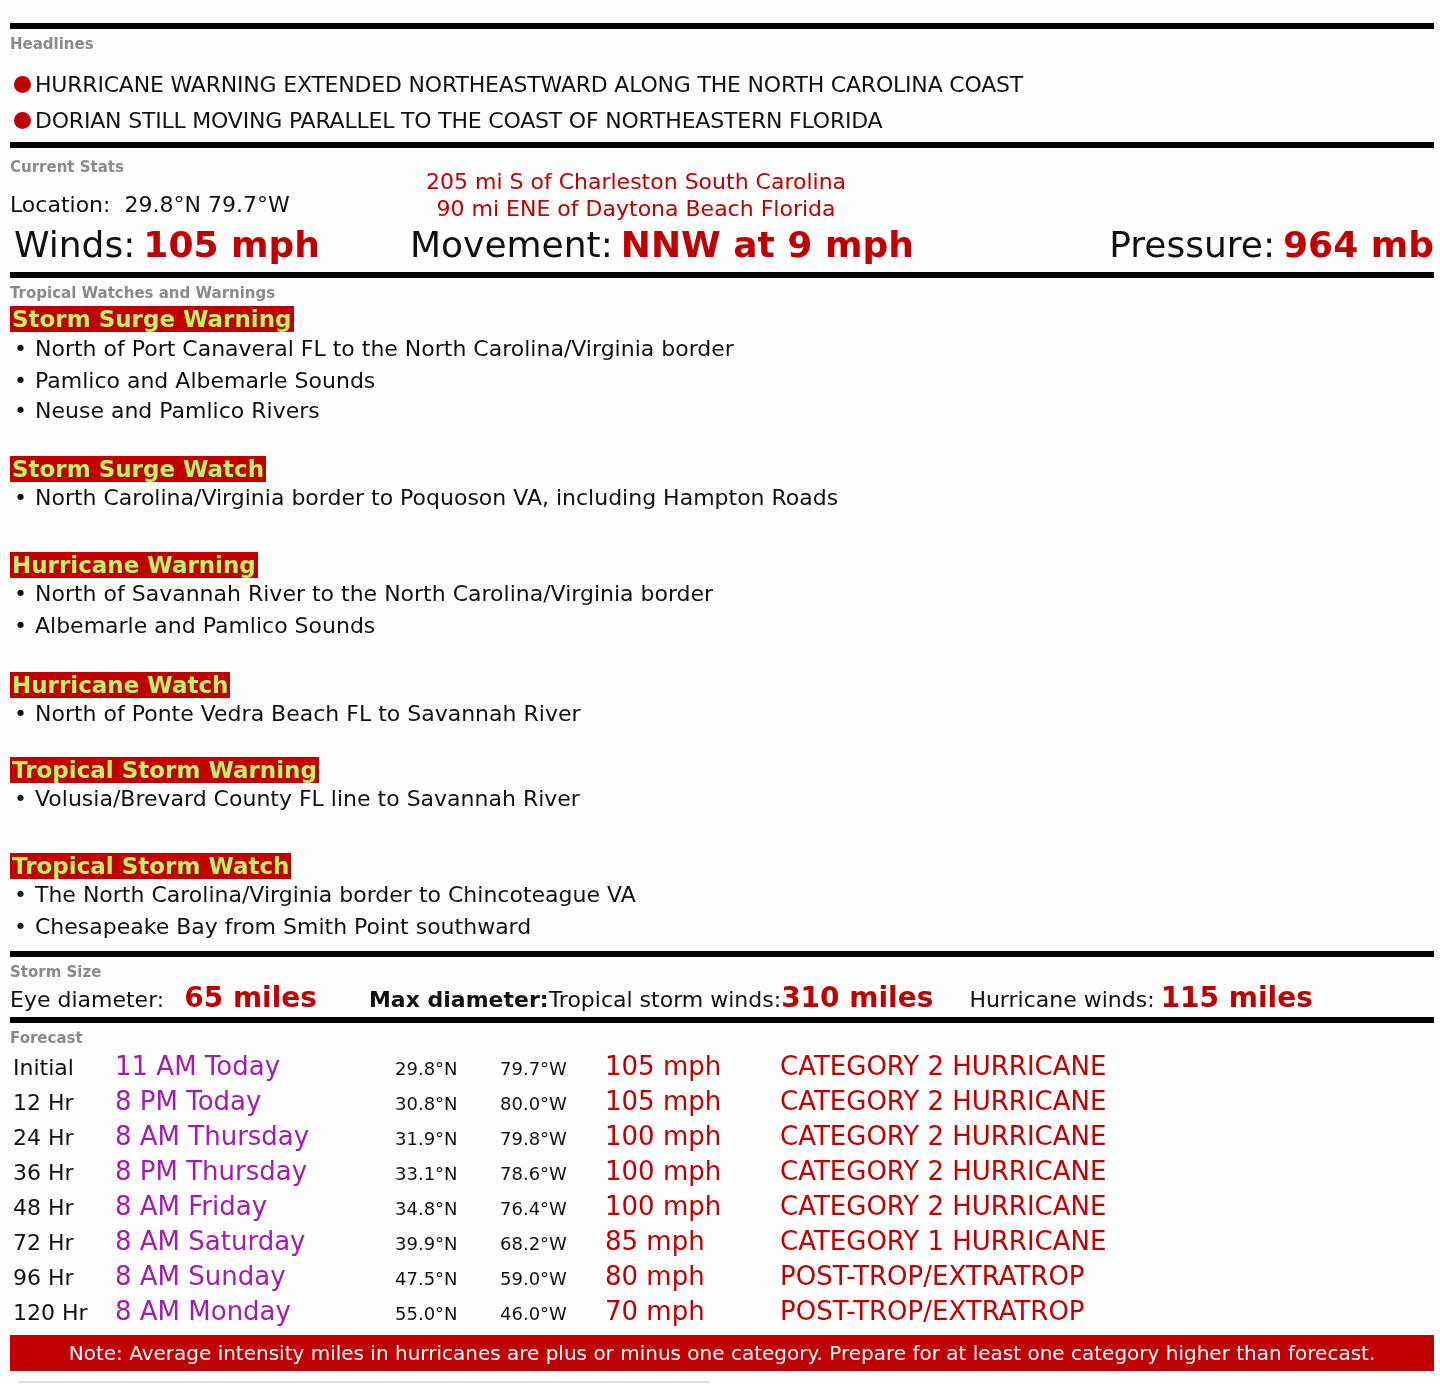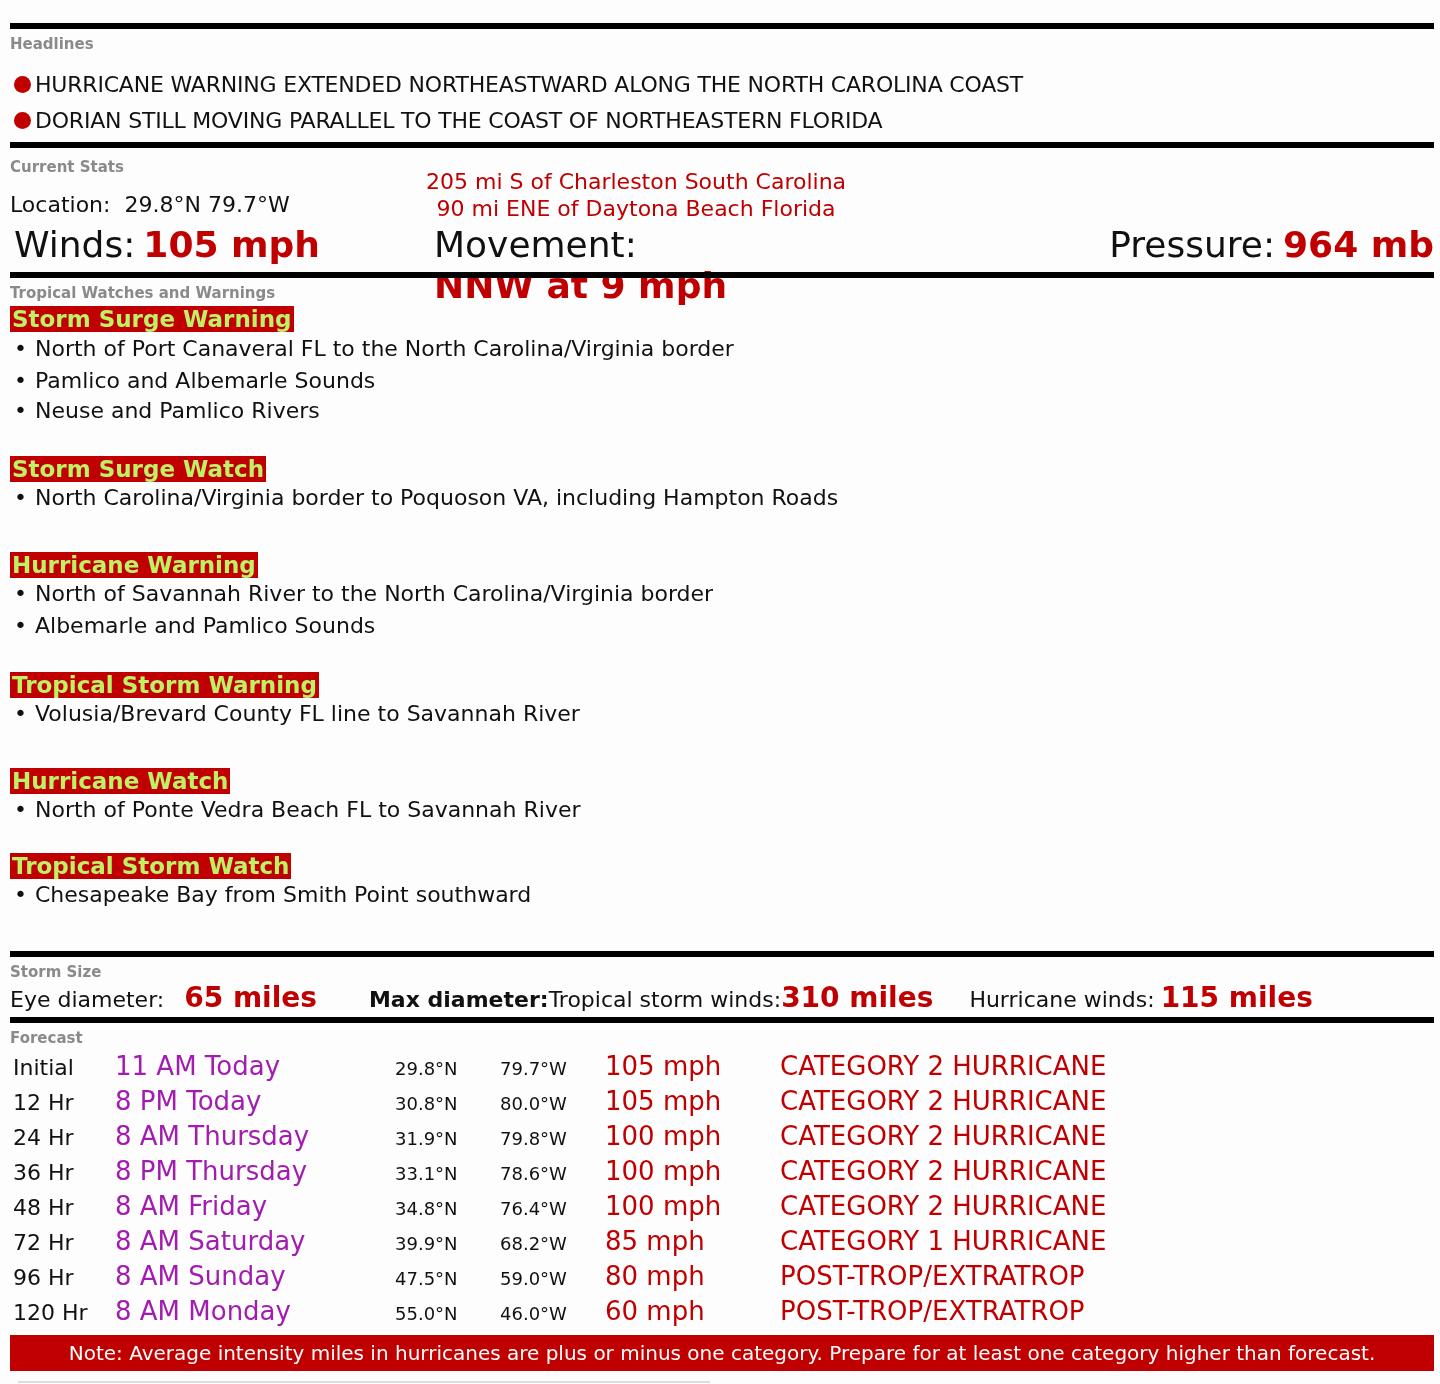--- a/index.html
+++ b/index.html
@@ -21,21 +21,21 @@
   
   #current { margin-top: 10px; position: relative; height: 128px; text-align: center; }
   #current .section-label { position: absolute; top: 10px; left: 0; }
   .stat-loc { position: absolute; top: 44px; left: 0; font-size: 22px; }
   .stat-loc .val { margin-left: 14px; }
   .stat-ref { position: absolute; top: 20px; left: 416px; color: #c00000; font-size: 22px; line-height: 27px; }
   .stat-big { position: absolute; top: 76px; font-size: 36px; display: flex; align-items: baseline; }
   .stat-big .lbl { color: #111; }
   .stat-big .val { color: #c00000; font-weight: bold; margin-left: 8px; }
   #stat-winds { left: 4px; }
-  #stat-movement { left: 416px; flex-direction: column; }
+  #stat-movement { left: 400px; }
   #stat-pressure { right: 0; }
   #current .rule { position: absolute; left: 0; right: 0; bottom: -2px; }
 
   
   #watches { margin-top: 8px; }
   #watches .section-label { margin-top: 2px; }
   .alert-block { margin-bottom: 0; }
   .alert-title { display: inline-block; background: #c00000; color: #bef264; font-weight: bold; font-size: 23px; line-height: 26px; padding: 0 2px; }
   .alert-item { font-size: 22px; line-height: 32px; padding-left: 4px; }
   .alert-item .bullet { margin-right: 8px; }
@@ -120,32 +120,33 @@
       <span class="alert-title">Storm Surge Watch</span>
       <div class="alert-item"><span class="bullet">•</span><span>North Carolina/Virginia border to Poquoson VA, including Hampton Roads</span></div>
     </div>
 
     <div class="alert-block" style="height:120px;">
       <span class="alert-title">Hurricane Warning</span>
       <div class="alert-item"><span class="bullet">•</span><span>North of Savannah River to the North Carolina/Virginia border</span></div>
       <div class="alert-item"><span class="bullet">•</span><span>Albemarle and Pamlico Sounds</span></div>
     </div>
 
+    <div class="alert-block" style="height:85px;">
+      <span class="alert-title">Hurricane Watch</span>
+      <div class="alert-item"><span class="bullet">•</span><span>North of Ponte Vedra Beach FL to Savannah River</span></div>
+    </div>
+
     <div class="alert-block" style="height:96px;">
       <span class="alert-title">Tropical Storm Warning</span>
       <div class="alert-item"><span class="bullet">•</span><span>Volusia/Brevard County FL line to Savannah River</span></div>
     </div>
 
-    <div class="alert-block" style="height:85px;">
-      <span class="alert-title">Hurricane Watch</span>
-      <div class="alert-item"><span class="bullet">•</span><span>North of Ponte Vedra Beach FL to Savannah River</span></div>
-    </div>
-
     <div class="alert-block" style="height:98px;">
       <span class="alert-title">Tropical Storm Watch</span>
+      <div class="alert-item"><span class="bullet">•</span><span>The North Carolina/Virginia border to Chincoteague VA</span></div>
       <div class="alert-item"><span class="bullet">•</span><span>Chesapeake Bay from Smith Point southward</span></div>
     </div>
     <div class="rule"></div>
   </section>
 
   <section id="size">
     <div class="section-label">Storm Size</div>
     <div class="size-row">
       <span>Eye diameter:</span>
       <span class="big" style="margin-left:20px;">65 miles</span>
@@ -215,20 +216,20 @@
           <span class="fc-lat">47.5°N</span>
           <span class="fc-lon">59.0°W</span>
           <span class="fc-wind">80 mph</span>
           <span class="fc-type">POST-TROP/EXTRATROP</span>
         </div>
         <div class="fc-row">
           <span class="fc-period">120 Hr</span>
           <span class="fc-time">8 AM Monday</span>
           <span class="fc-lat">55.0°N</span>
           <span class="fc-lon">46.0°W</span>
-          <span class="fc-wind">60 mph</span>
+          <span class="fc-wind">70 mph</span>
           <span class="fc-type">POST-TROP/EXTRATROP</span>
         </div>
       </div>
     <div class="note">Note: Average intensity miles in hurricanes are plus or minus one category. Prepare for at least one category higher than forecast.</div>
   </section>
 </div>
 <div class="bottom-line"></div>
 
 </body></html>

